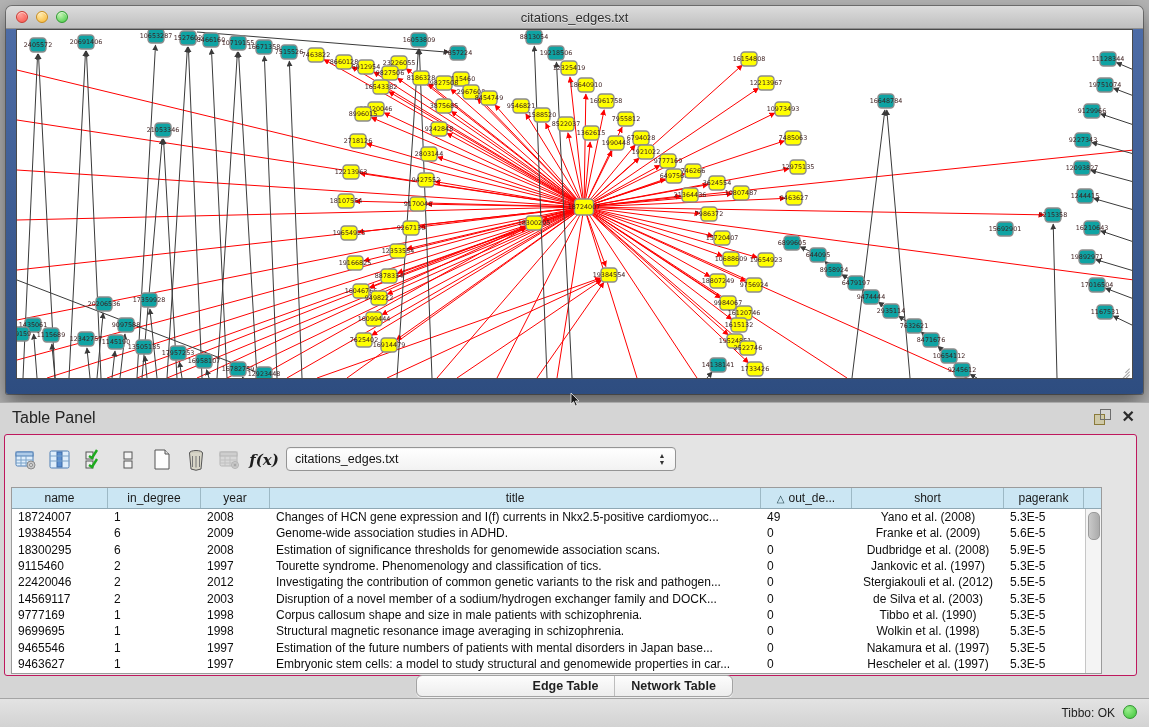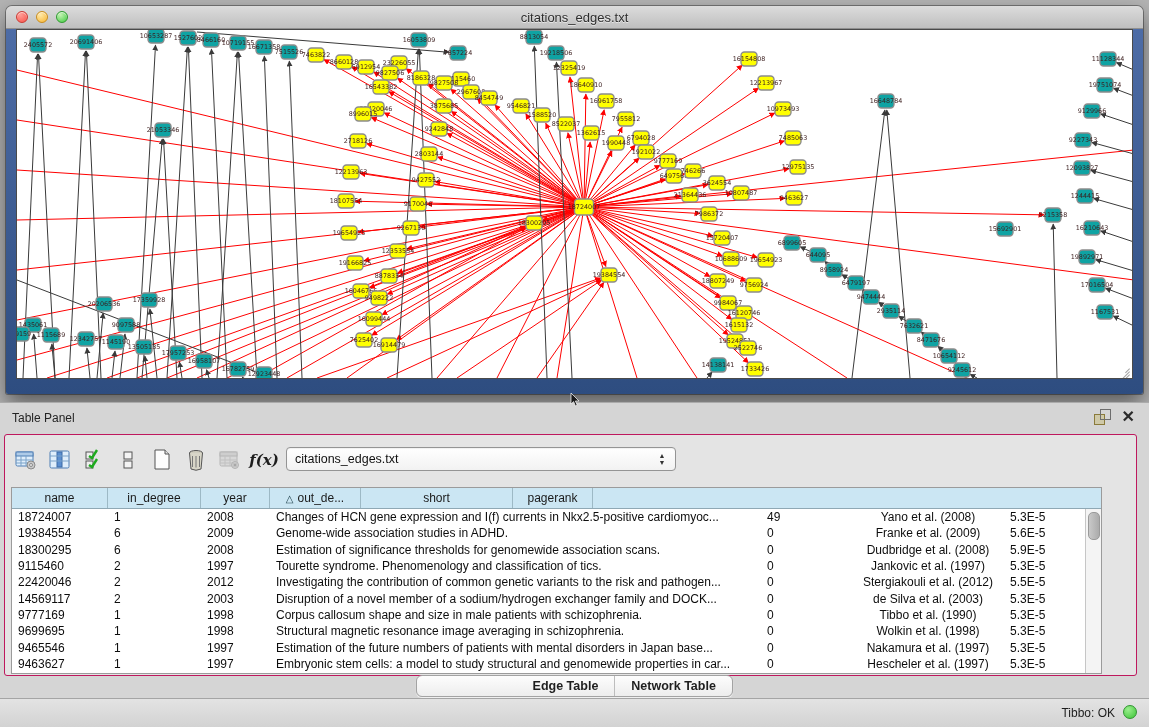--- a/index.html
+++ b/index.html
@@ -44,21 +44,21 @@
   .grip1{width:14px;right:0;bottom:1px;}
   .grip2{width:10px;right:0;bottom:4px;}
   .grip3{width:6px;right:0;bottom:7px;}
   .mouse-cursor{position:absolute;left:570px;top:393px;width:10px;height:14px;z-index:50;}
   
   .table-panel{
     position:absolute;left:0;top:402px;width:1149px;height:296px;
     background:#d5d5d5;border-top:1px solid #ababab;
   }
   .tp-header{height:30px;position:relative;display:flex;align-items:center;}
-  .tp-title{font-size:12px;color:#242424;padding-left:12px;}
+  .tp-title{font-size:16px;color:#242424;padding-left:12px;}
   .tp-actions{position:absolute;right:14px;top:6px;display:flex;gap:12px;align-items:center;}
   .float-icon{width:16px;height:16px;position:relative;cursor:default;}
   .float-icon .sq1{position:absolute;left:0;top:5px;width:9px;height:9px;border:1.5px solid #8a7a3a;background:#cfc9a8;}
   .float-icon .sq2{position:absolute;left:6px;top:0;width:9px;height:9px;border:1.5px solid #6d6d6d;background:transparent;}
   .close-icon{font-size:16px;font-weight:bold;color:#2b2b2b;line-height:16px;cursor:default;}
   .tp-body{
     position:absolute;left:4px;top:31px;width:1131px;height:240px;
     background:#e4e4e4;border:1px solid #be185d;border-radius:3px;
   }
   .tp-toolbar{position:absolute;left:6px;top:6px;height:38px;display:flex;align-items:center;gap:4px;}
@@ -889,20 +889,23 @@
       <div class="grid-header" id="grid-header">
           <div class="gh-cell" style="width: 96px;">
             <span>name</span>
           </div>
           <div class="gh-cell" style="width: 93px;">
             <span>in_degree</span>
           </div>
           <div class="gh-cell" style="width: 69px;">
             <span>year</span>
           </div>
+          <div class="gh-cell" style="width: 491px;">
+            <span>title</span>
+          </div>
           <div class="gh-cell" style="width: 91px;">
             <span class="sort-tri">△</span>
             <span>out_de...</span>
           </div>
           <div class="gh-cell" style="width: 152px;">
             <span>short</span>
           </div>
           <div class="gh-cell" style="width: 80px;">
             <span>pagerank</span>
           </div>

